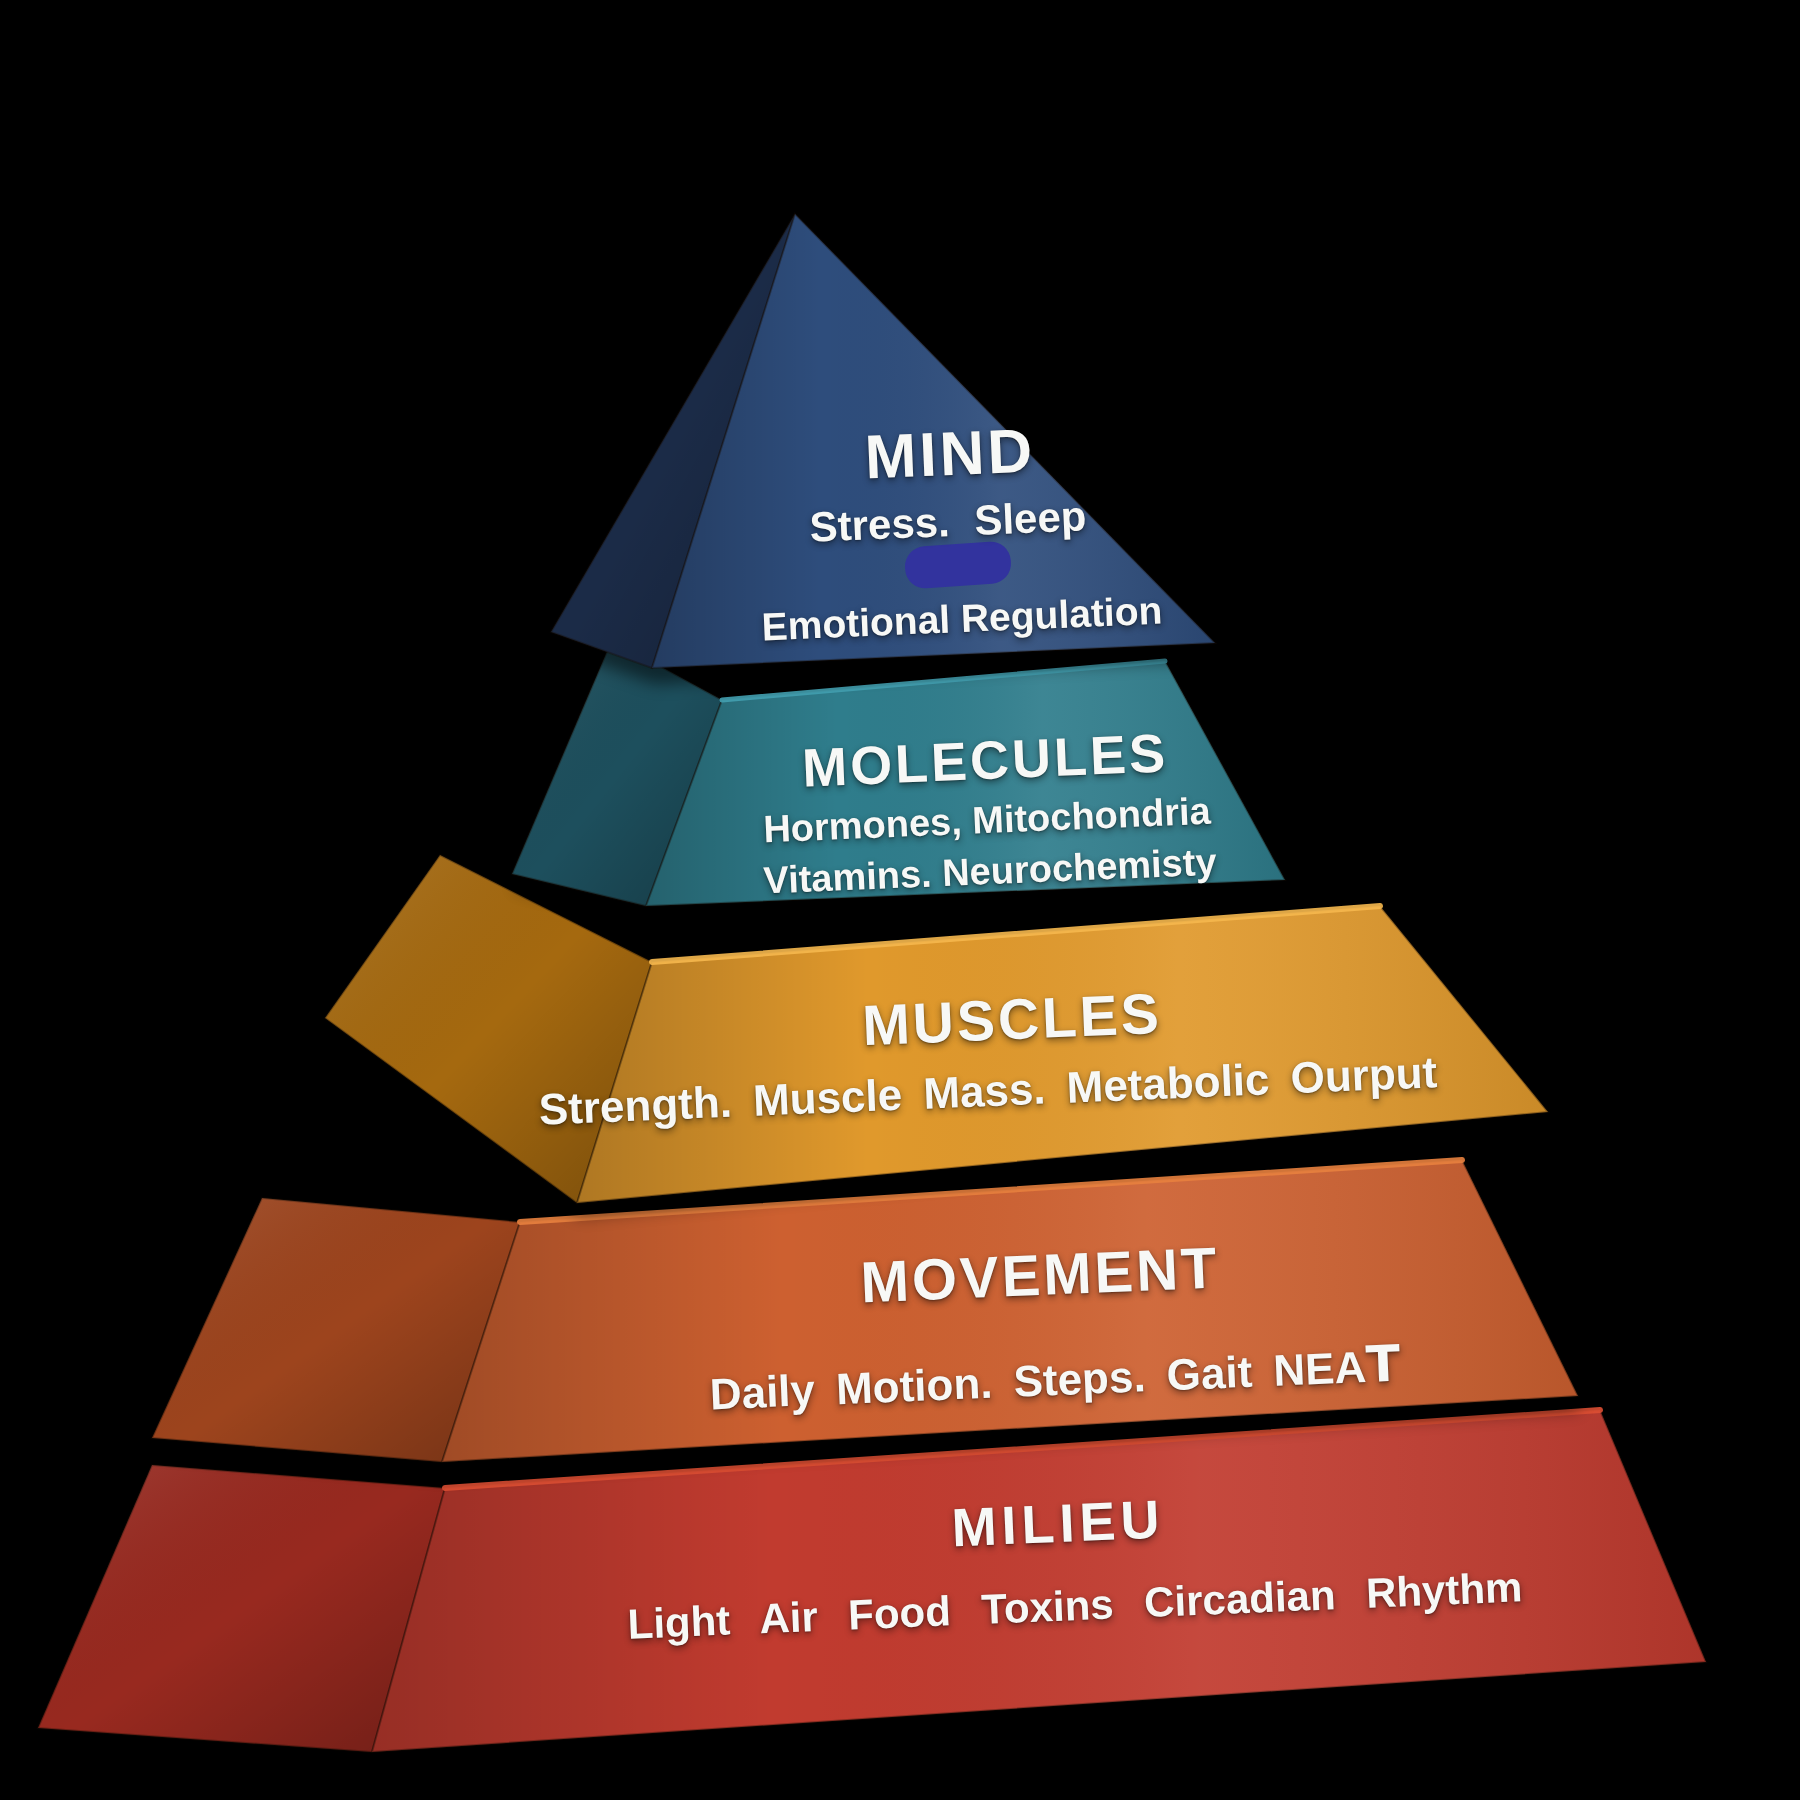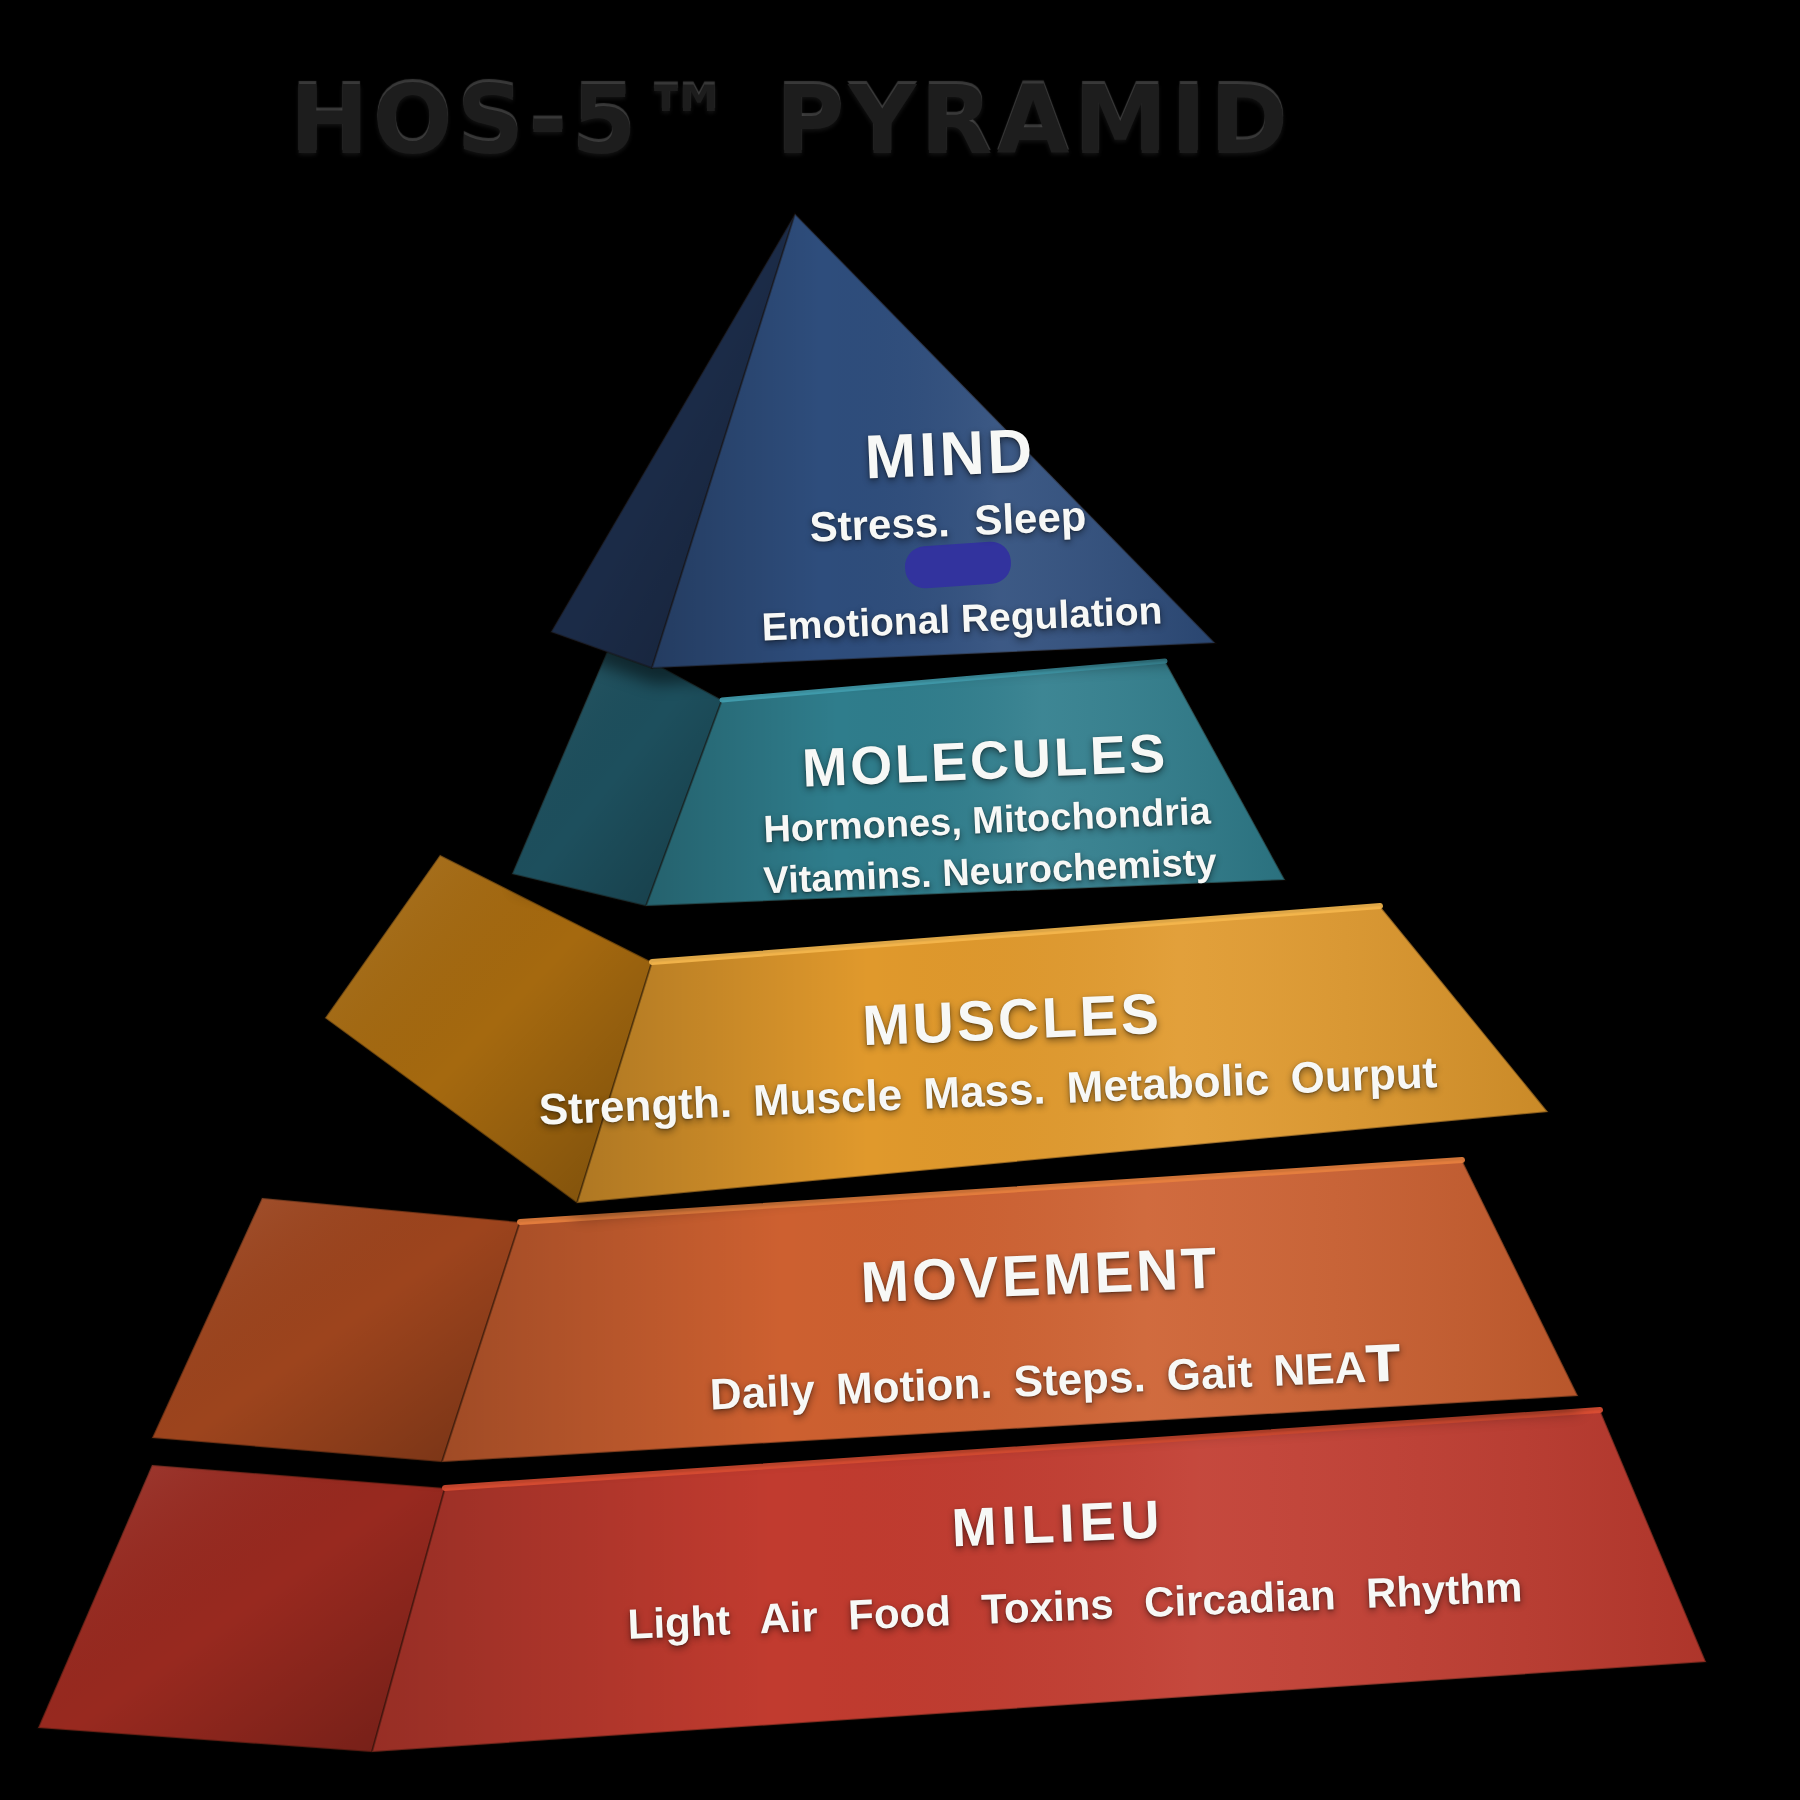--- a/index.html
+++ b/index.html
@@ -38,21 +38,20 @@
   .ws-med{word-spacing:9px;}
   .ws-wide{word-spacing:13px;}
   .ws-xwide{word-spacing:19px;}
   .t-suffix{font-weight:900;font-size:1.14em;font-family:"DejaVu Sans", sans-serif;}
 </style>
 </head>
 <body>
 
 <div class="stage">
 
-  <h1 class="title">HOS-5™ PYRAMID</h1>
 
   <svg class="pyramid-svg" width="1800" height="1800" viewBox="0 0 1800 1800">
     <defs>
       <filter id="softBlur" x="-20%" y="-20%" width="140%" height="150%">
         <feGaussianBlur stdDeviation="8"></feGaussianBlur>
       </filter>
       <linearGradient id="frontGrad" x1="0" y1="0" x2="1" y2="0">
         <stop offset="0" stop-color="#000000" stop-opacity="0.22"></stop>
         <stop offset="0.3" stop-color="#000000" stop-opacity="0"></stop>
         <stop offset="0.62" stop-color="#ffffff" stop-opacity="0.07"></stop>

